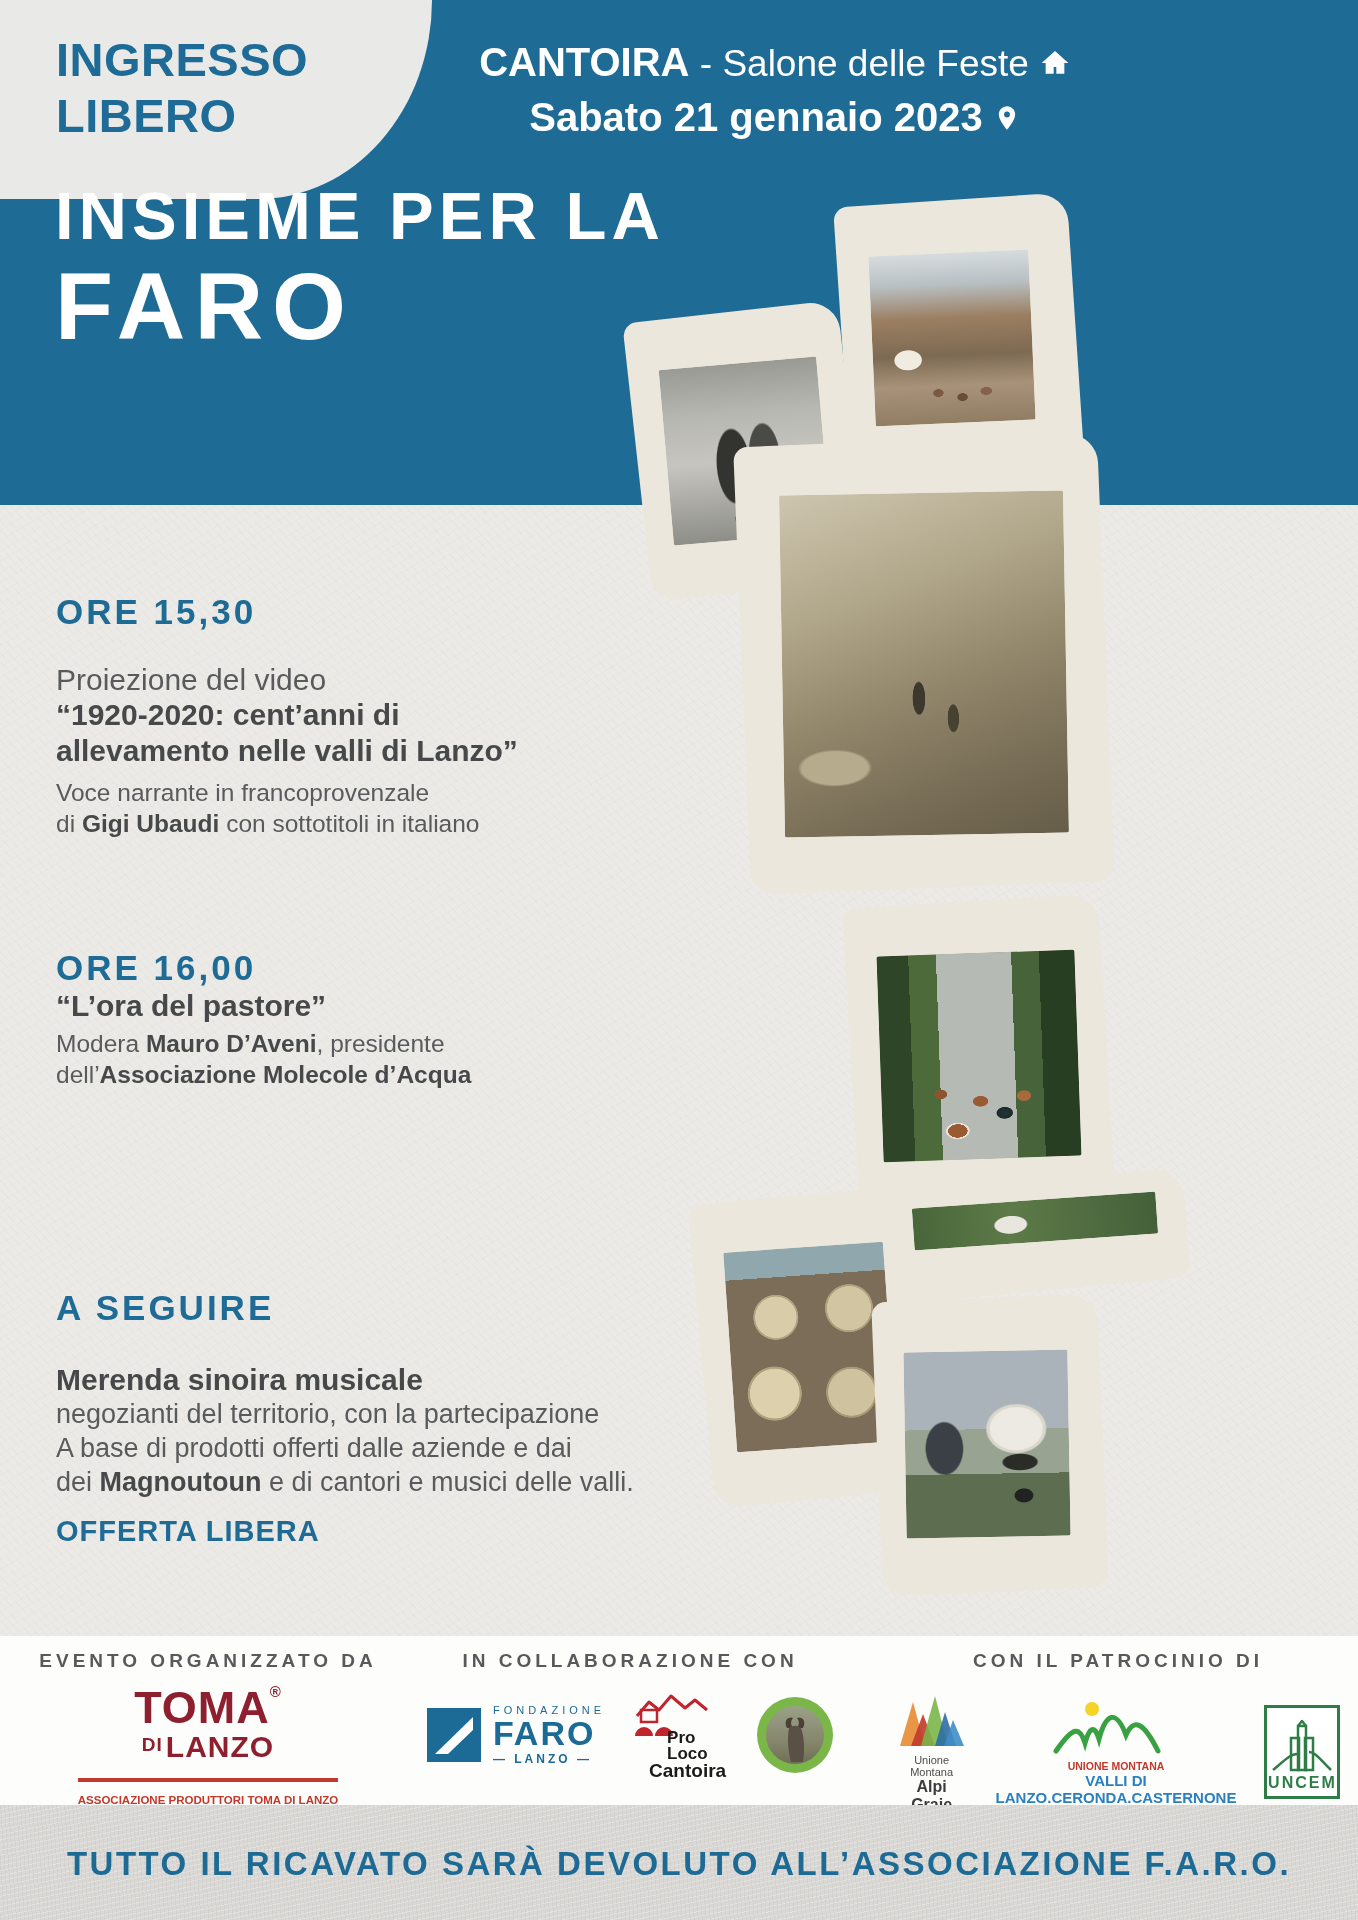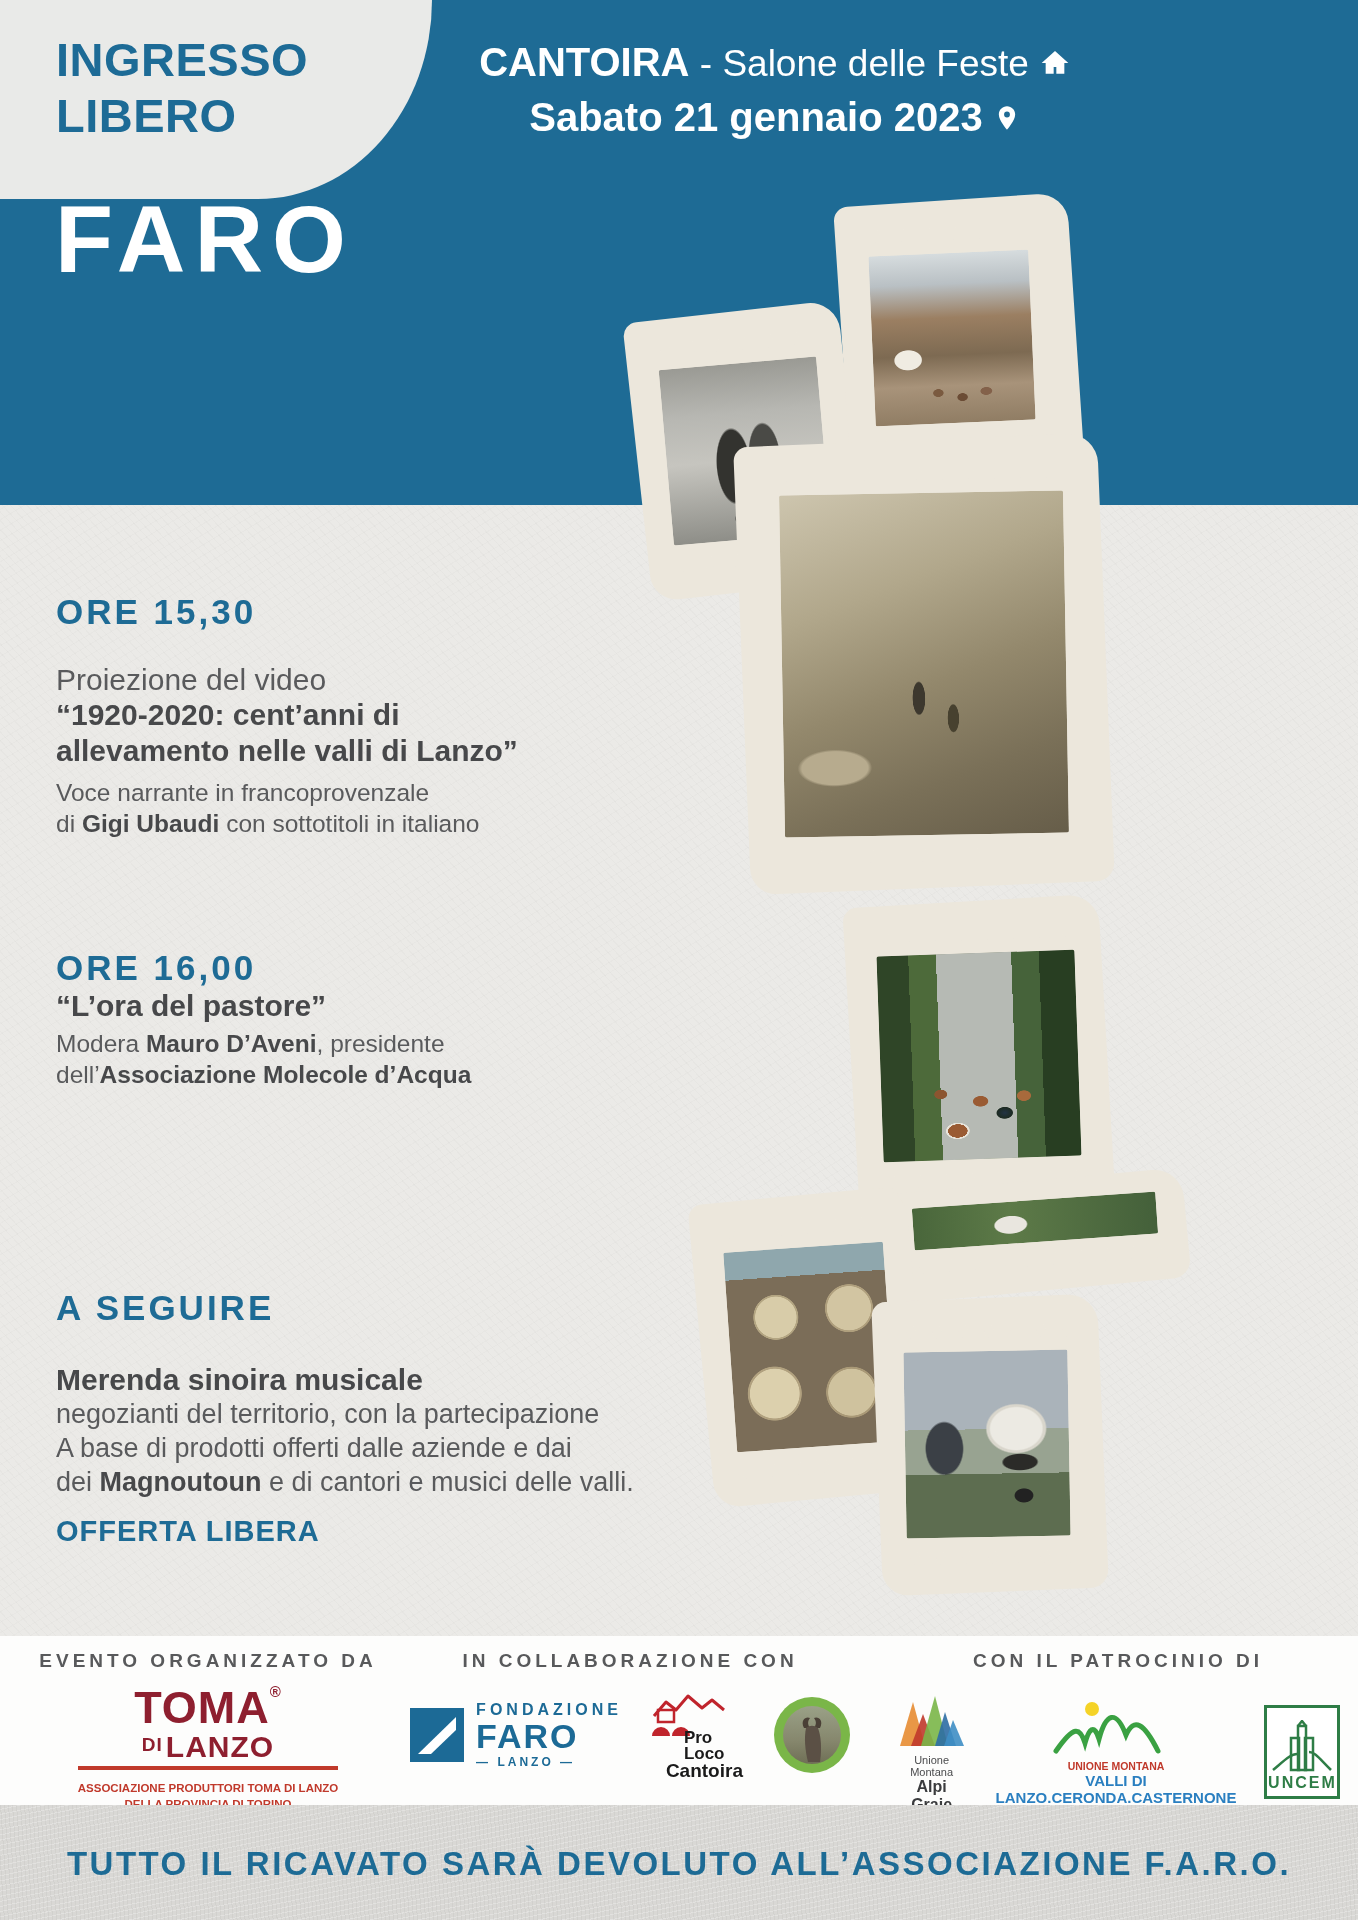--- a/index.html
+++ b/index.html
@@ -137,28 +137,28 @@
   .logo-row { display:flex; align-items:center; justify-content:center; gap:28px; margin-top:18px; }
 
   .toma { display:inline-block; margin-top:12px; position:relative; line-height:1; }
   .toma-top { font-size:45px; font-weight:800; color:#8e1f2f; letter-spacing:1px; position:relative; }
   .toma-reg { font-size:15px; vertical-align:26px; color:#8e1f2f; }
   .crescent { position:absolute; left:52px; top:-8px; width:42px; height:42px; border-radius:50%;
               background:#e59478; z-index:-1; }
   .crescent::after { content:""; position:absolute; left:12px; top:-6px; width:42px; height:42px;
               border-radius:50%; background:#fdfdfc; }
   .toma-bottom { font-size:30px; font-weight:800; color:#8e1f2f; letter-spacing:1px;
-                 border-bottom:4px solid #c0392b; padding-bottom:4px; margin-top:2px; }
+                 border-bottom:4px solid #c0392b; padding-bottom:16px; margin-top:2px; }
   .toma-bottom .di { font-size:19px; vertical-align:6px; margin-right:3px; }
   .toma-sub { margin-top:10px; font-size:11.5px; color:#c0392b; line-height:1.4; font-weight:600; }
 
   .faro-logo { display:flex; align-items:center; gap:12px; }
   .faro-sq { width:54px; height:54px; background:#1c6a96; position:relative; flex:0 0 auto; }
   .faro-txt { text-align:left; color:#1c6a96; }
-  .faro-top { font-size:16px; letter-spacing:4px; font-weight:700; }
+  .faro-top { font-size:11px; letter-spacing:4px; font-weight:400; }
   .faro-main { font-size:34px; font-weight:800; letter-spacing:2px; line-height:1.05; }
   .faro-sub { font-size:12px; font-weight:bold; letter-spacing:3px; }
 
   .proloco { position:relative; text-align:left; }
   .proloco-txt { font-family:Liberation Sans, sans-serif; font-weight:bold; color:#1a1a1a;
                  font-size:17px; line-height:.95; margin-left:34px; margin-top:-14px; }
   .proloco-txt .l3 { margin-left:-18px; font-size:19px; }
 
   .goat-badge { width:76px; height:76px; border-radius:50%; background:#7ab648;
                 display:flex; align-items:center; justify-content:center; flex:0 0 auto; }
@@ -203,20 +203,21 @@
               <path d="M12 3L2 12h3v8h6v-5h2v5h6v-8h3z" fill="#fff"></path>
             </svg></span>
       </div>
       <div class="event-line event-line2">
         <span>Sabato 21 gennaio 2023</span><span class="hicon"><svg width="28" height="32" viewBox="0 0 24 24">
               <path d="M12 2C8.1 2 5 5.1 5 9c0 5.2 7 13 7 13s7-7.8 7-13c0-3.9-3.1-7-7-7zm0 9.5A2.5 2.5 0 1 1 12 6.5a2.5 2.5 0 0 1 0 5z" fill="#fff"></path>
             </svg></span>
       </div>
     </div>
     <div class="title-block">
+      <div class="title-l1">INSIEME PER LA</div>
       <div class="title-l2">FARO</div>
     </div>
   </div>
 
   <div class="strip strip-a">
     <div class="holes top"></div>
     <div class="photo photo-a"></div>
     <div class="holes bottom"></div>
   </div>
   <div class="strip strip-b">

